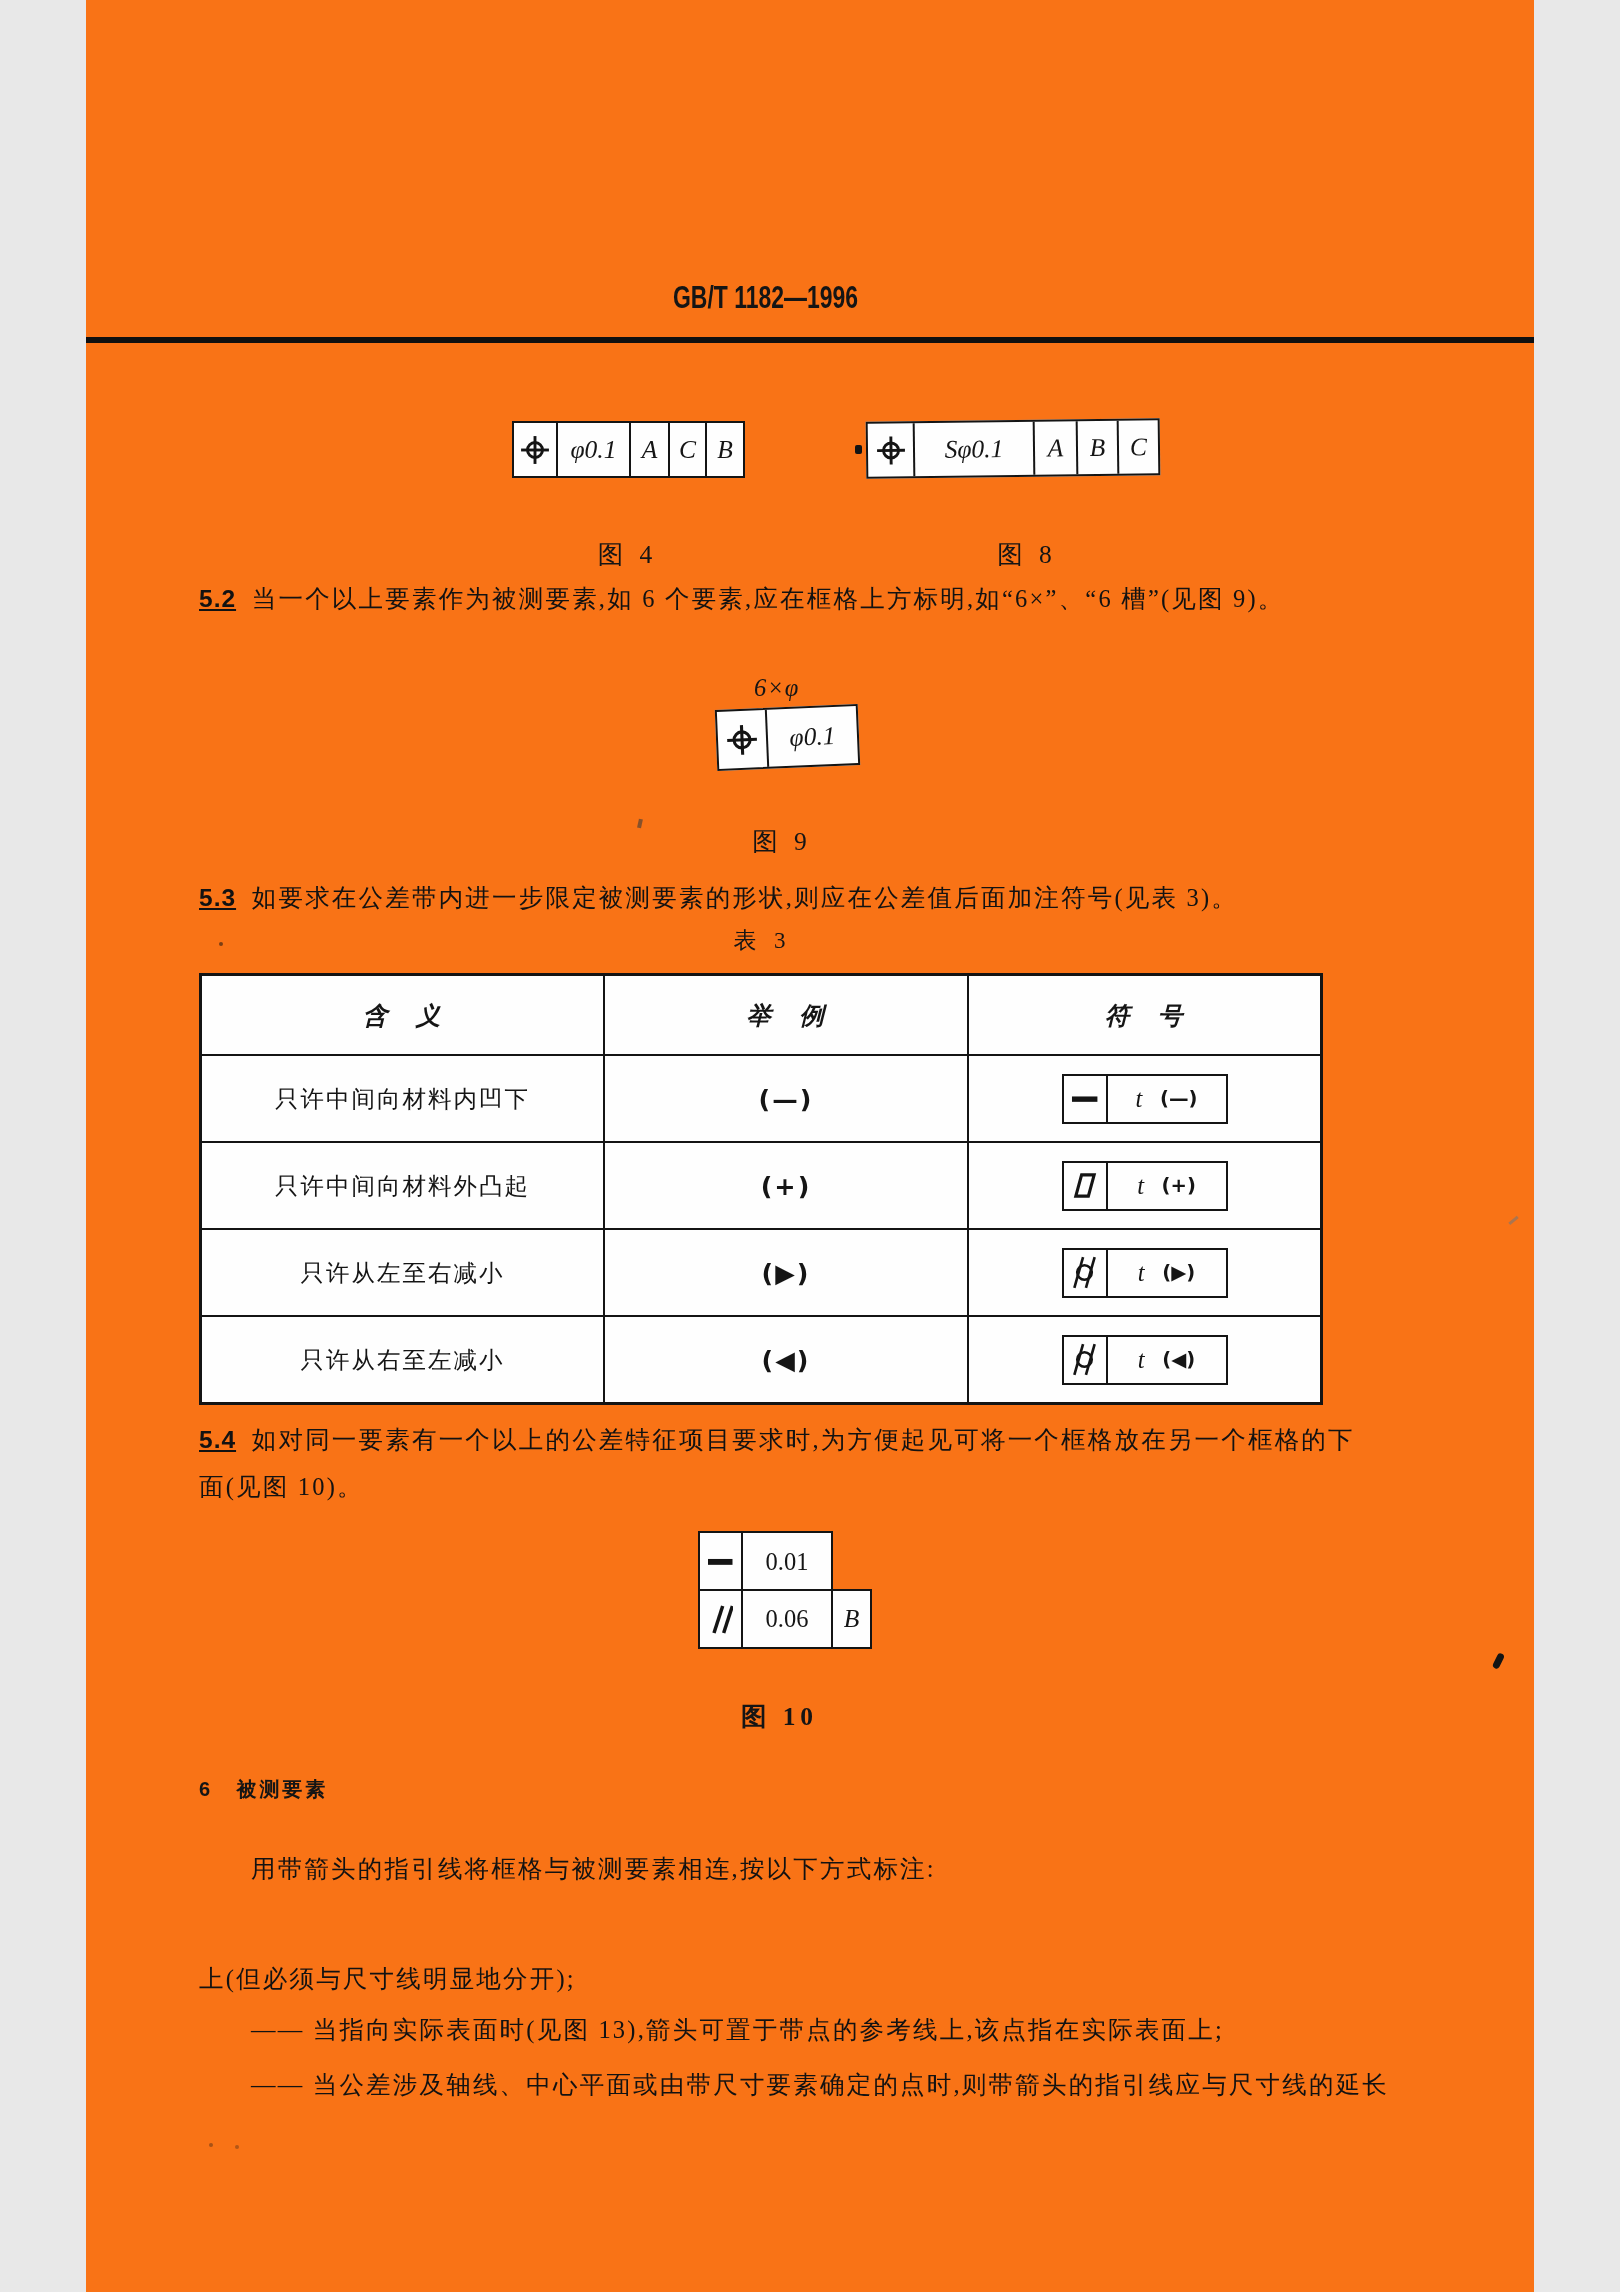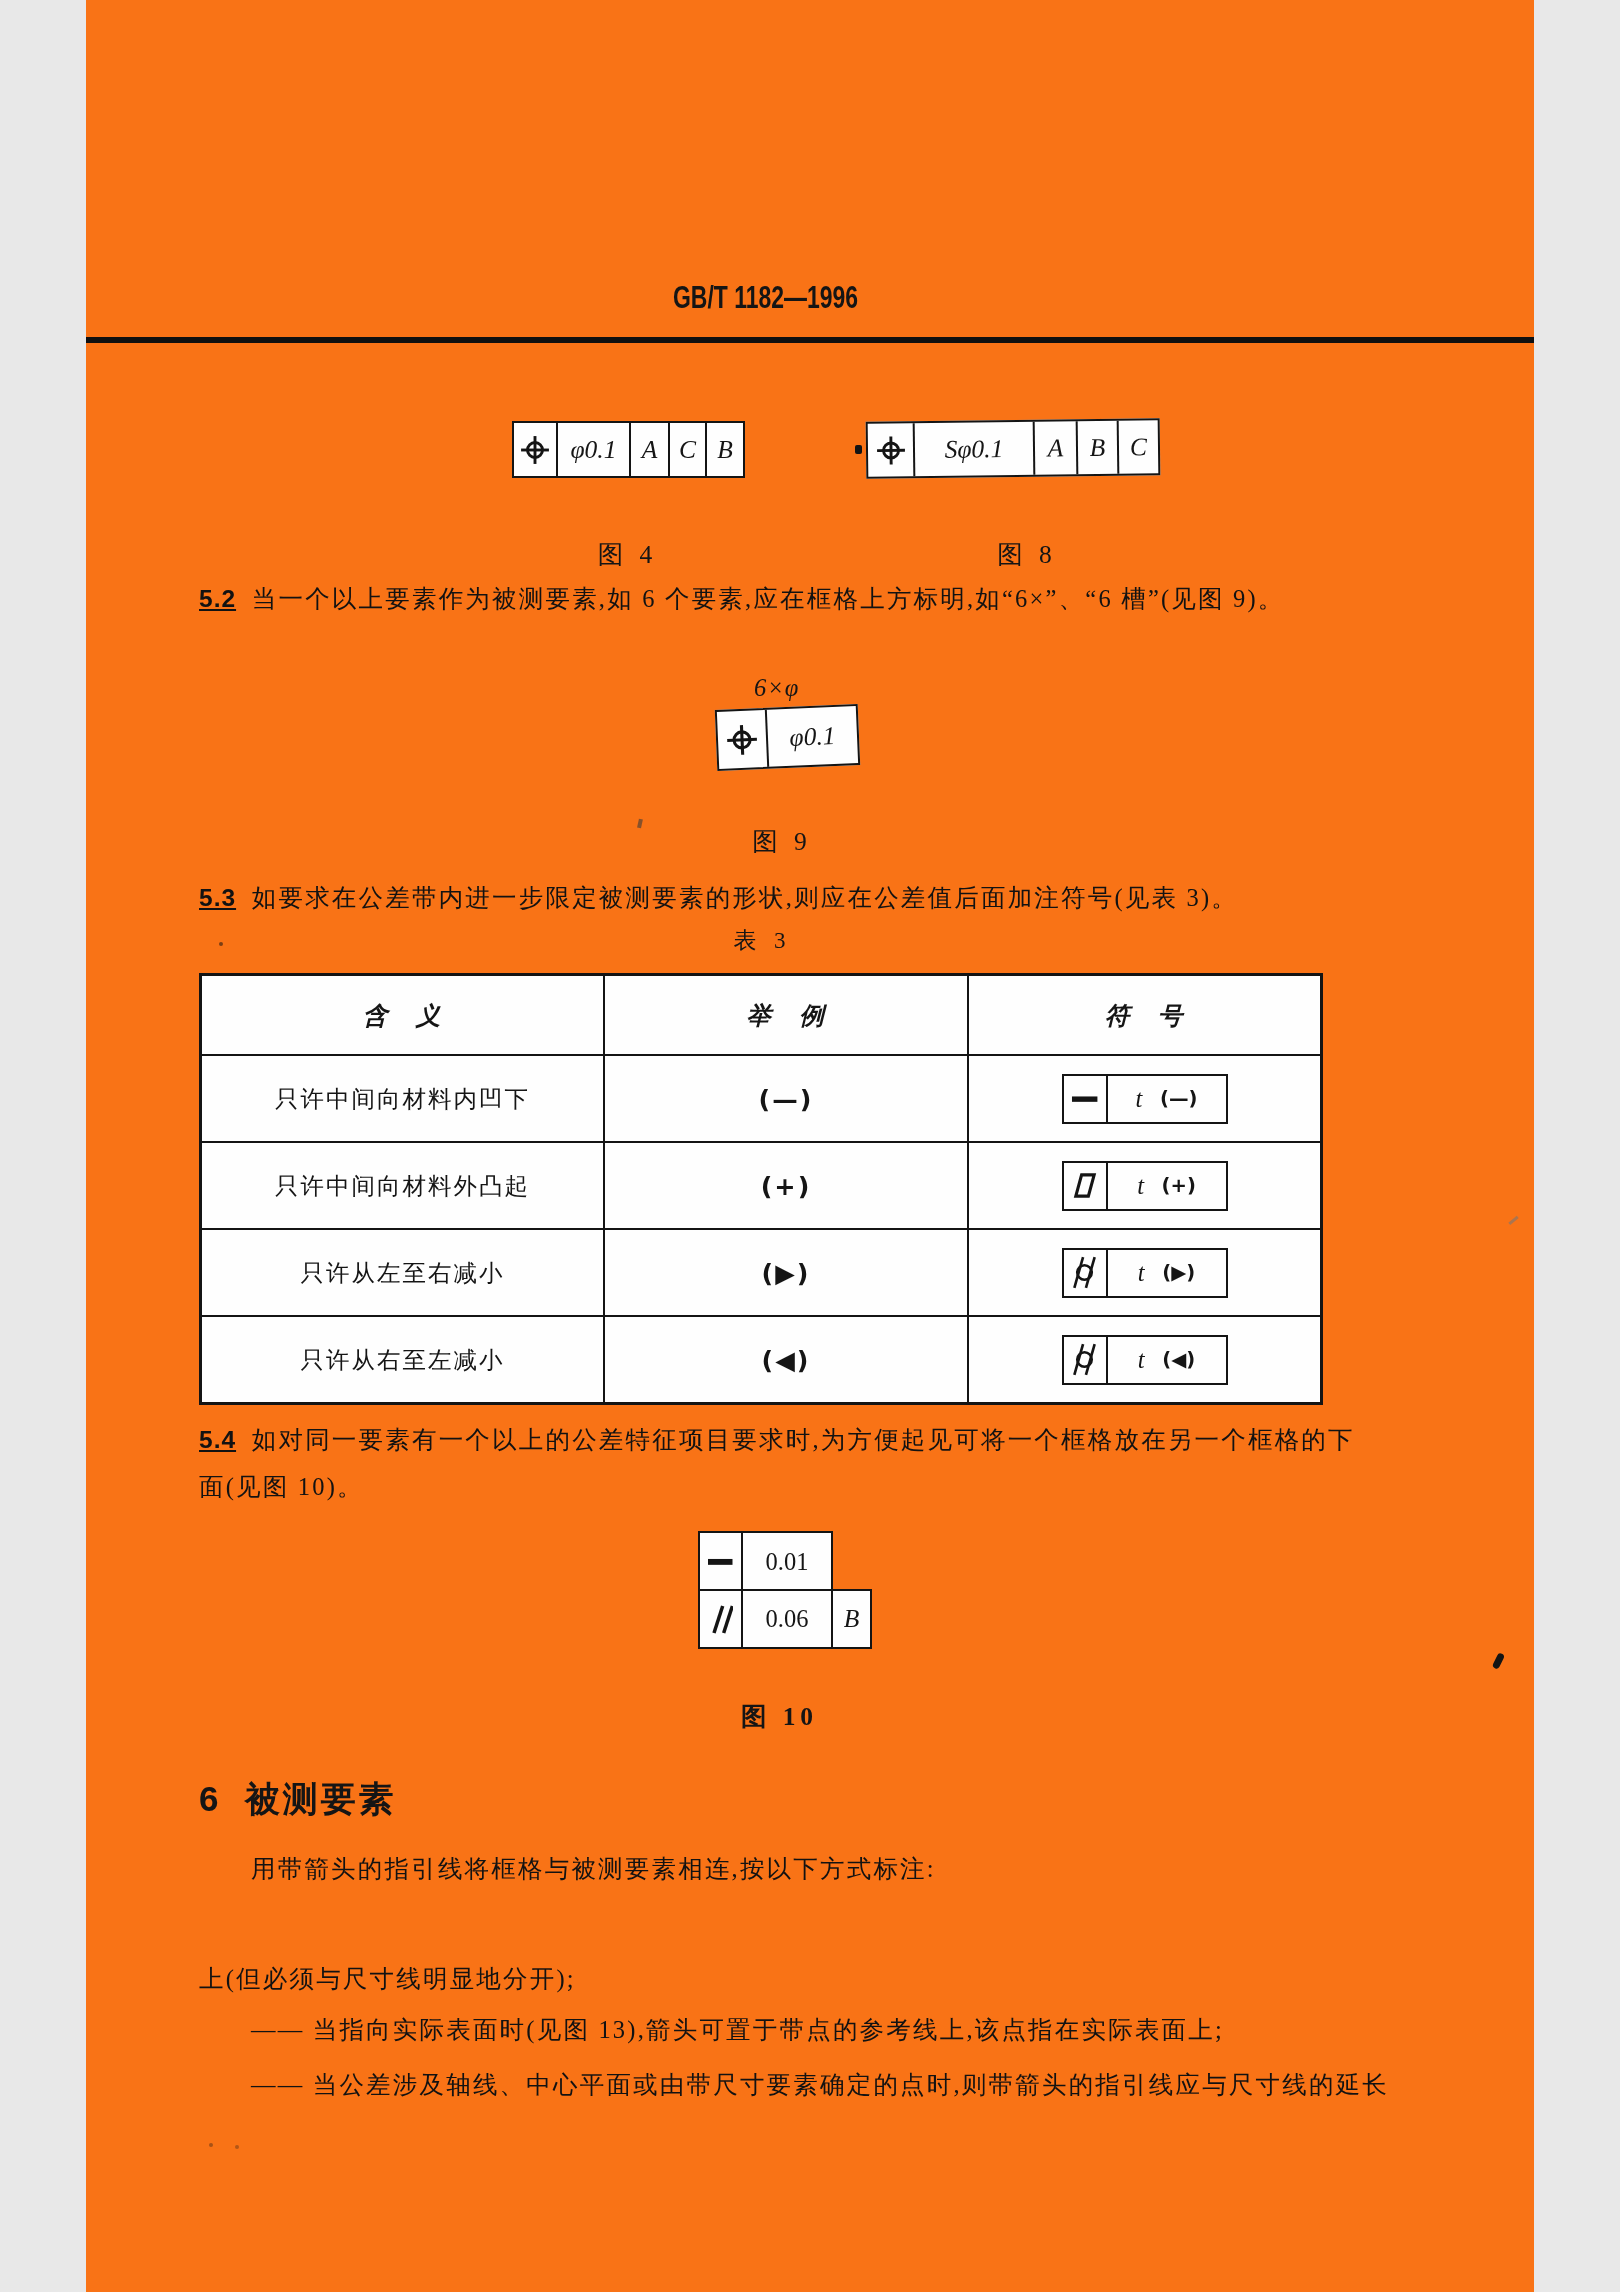--- a/index.html
+++ b/index.html
@@ -21,21 +21,21 @@
   
   .body-text {
     position:absolute; font-size:24.5px; letter-spacing:2.2px; white-space:nowrap;
     color:#121212;
   }
   .clause-num {
     font-weight:bold; font-family:"Liberation Sans","DejaVu Sans",sans-serif;
     margin-right:15.7px; letter-spacing:1px;text-decoration:underline;
   }
   .section-heading {
-    position:absolute; font-weight:bold; font-size:35px; letter-spacing:2.9px;
+    position:absolute; font-weight:bold; font-size:20px; letter-spacing:2.9px;
     font-family:"Liberation Sans","DejaVu Sans",sans-serif; white-space:nowrap;
   }
   .sec-num { margin-right:23.5px; }
 
   
   .fcf {
     position:absolute; display:flex; align-items:stretch;
     border:2.9px solid #141414; background:#fefefe;
   }
   .fcf .fc {

